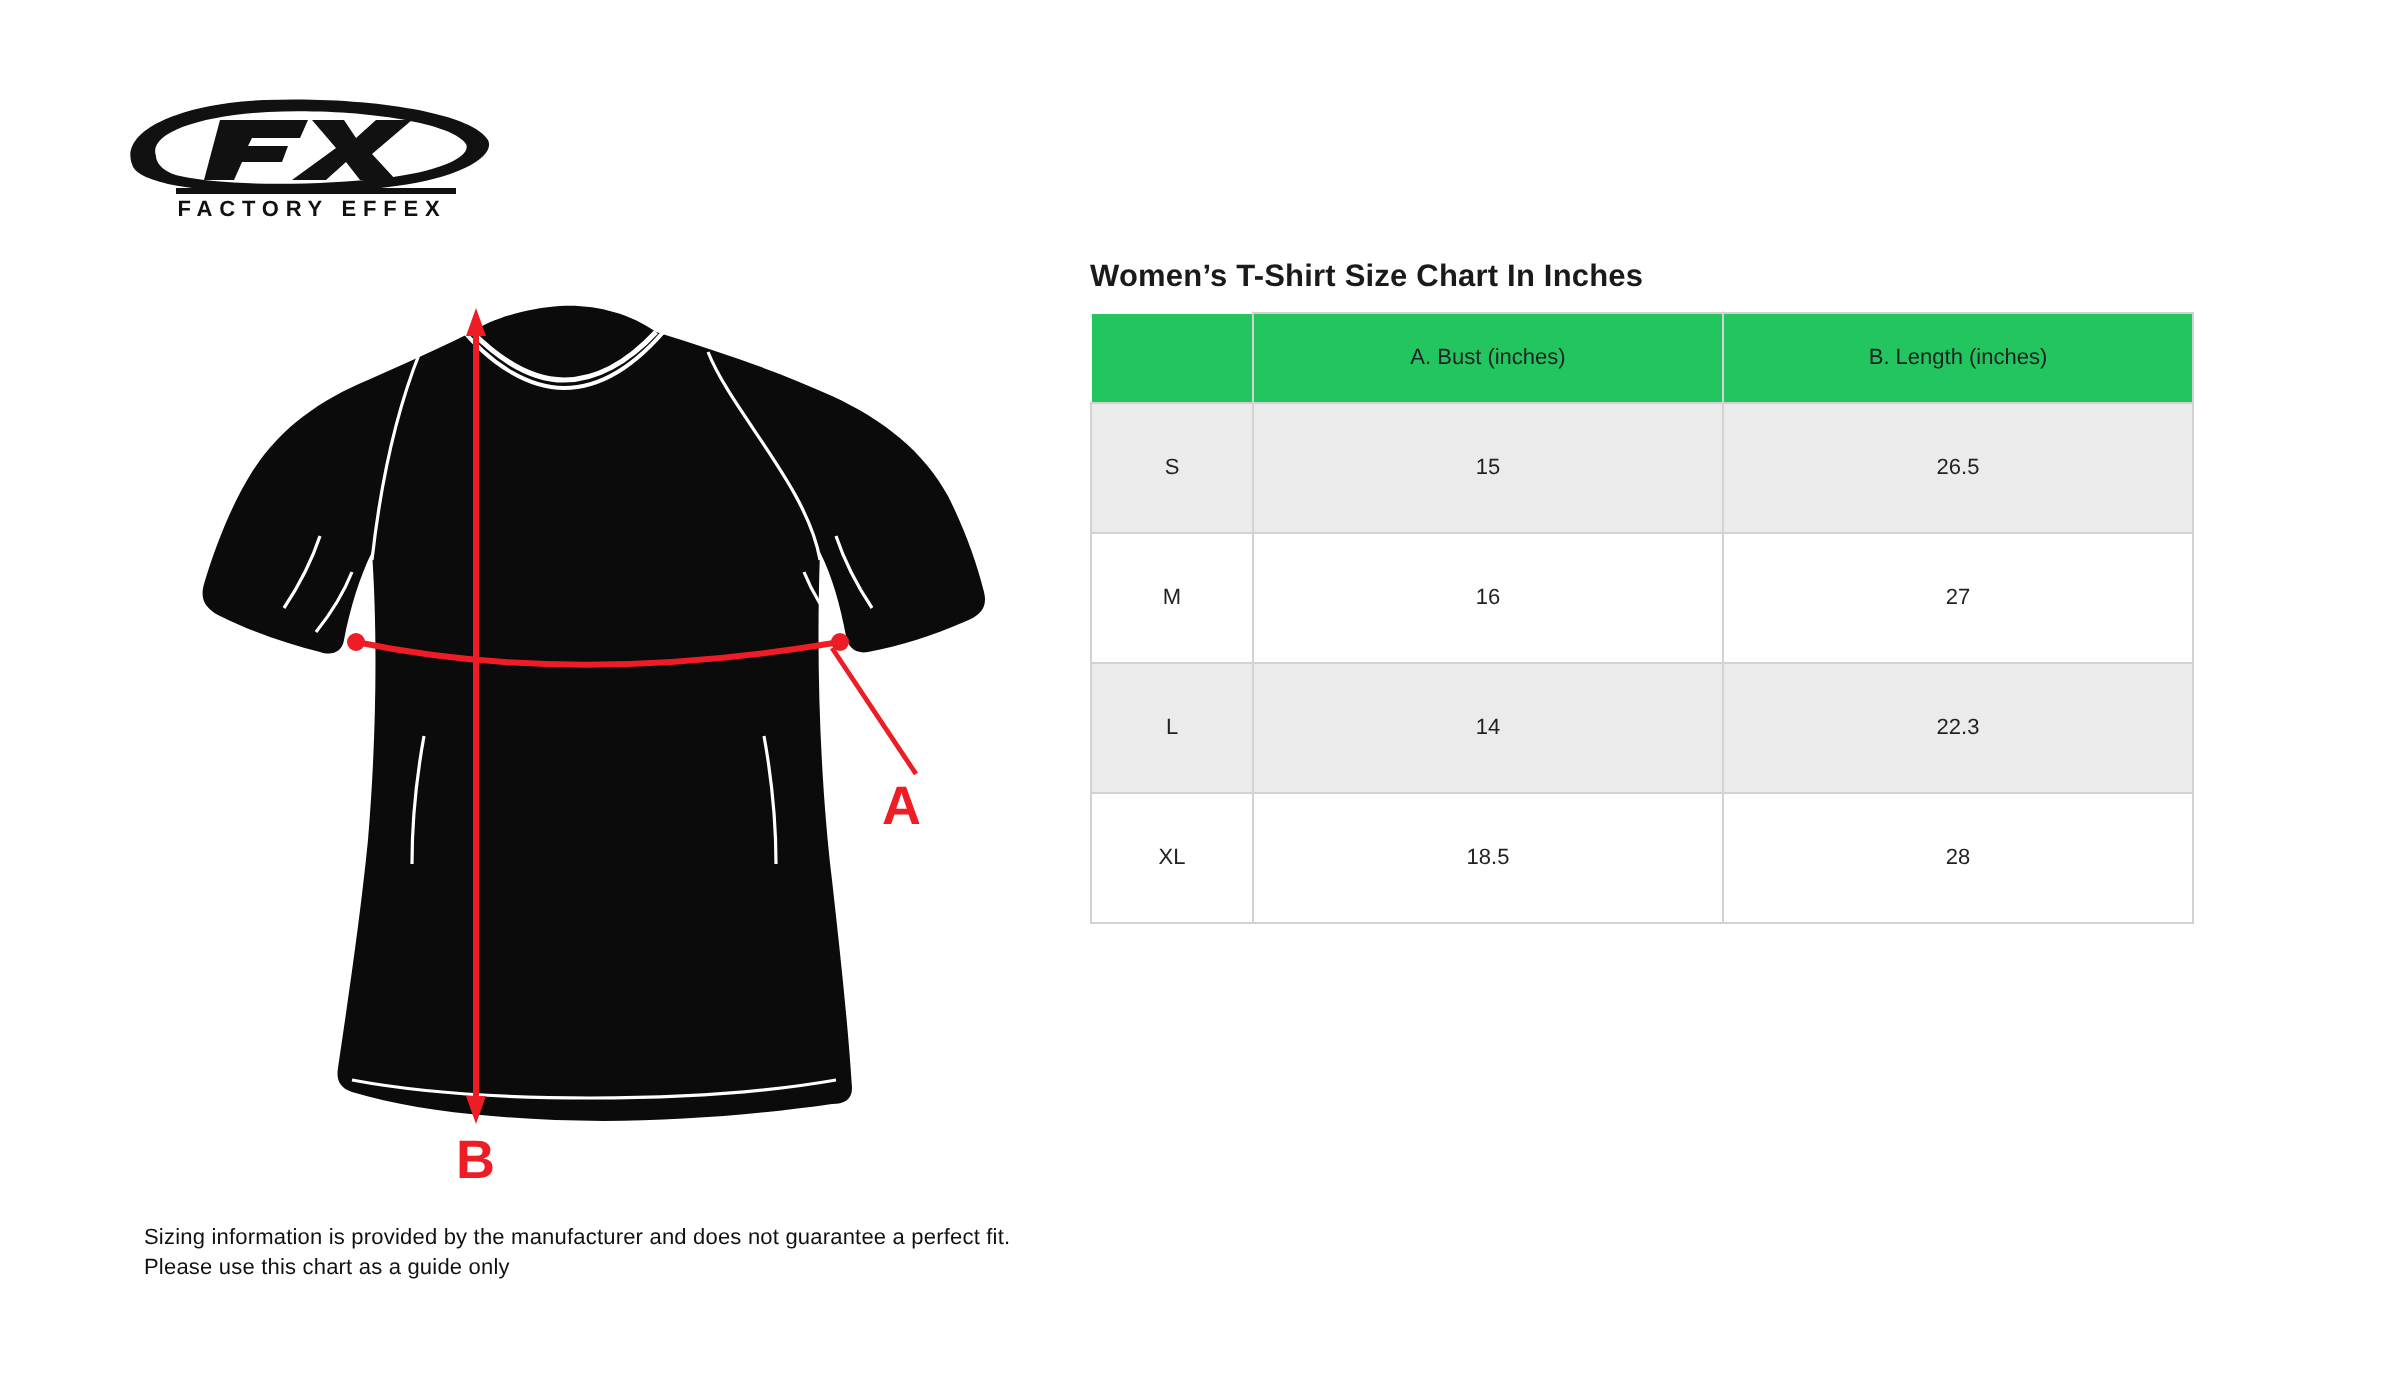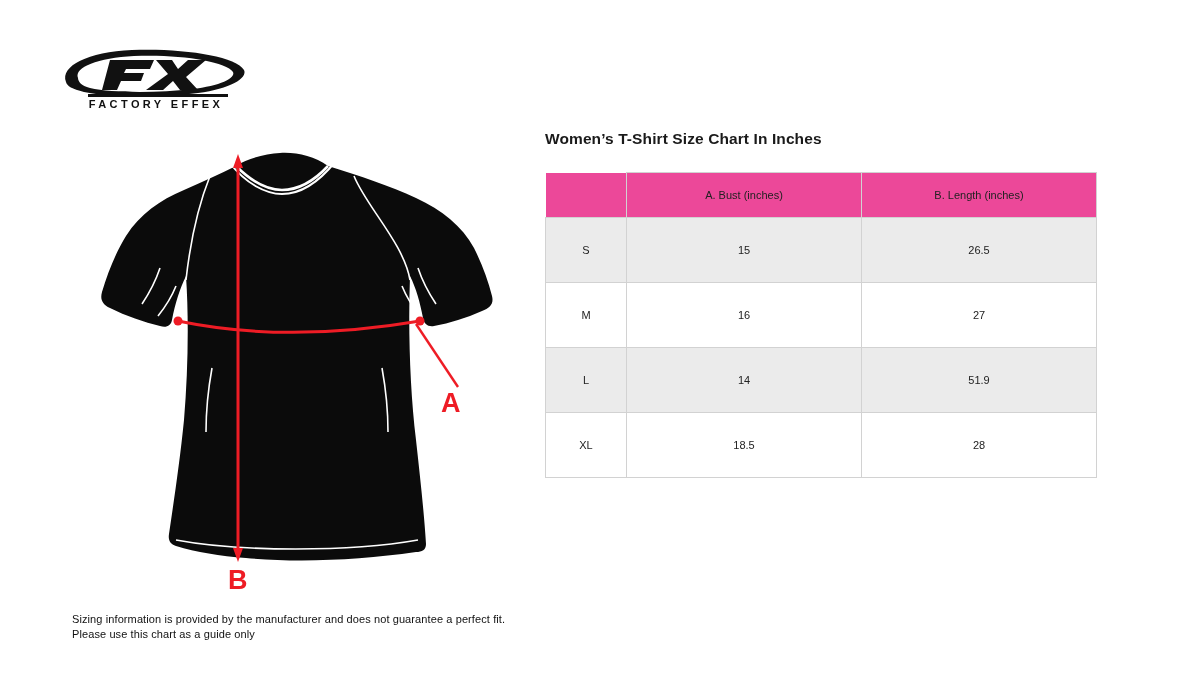--- a/index.html
+++ b/index.html
@@ -54,21 +54,21 @@
   #chart-panel {
     position: absolute;
     left: 545px;
     top: 130px;
     width: 552px;
   }
   #chart-title {
     font-size: 15.5px;
     font-weight: bold;
     color: #1a1a1a;
-    margin: 0 0 24px 0;
+    margin: 0 0 8px 0;
     letter-spacing: 0.1px;
   }
 
   table.size-table {
     border-collapse: collapse;
     width: 551px;
     table-layout: fixed;
   }
   table.size-table th,
   table.size-table td {
@@ -76,21 +76,21 @@
     text-align: center;
     font-size: 11px;
     font-weight: normal;
     color: #222222;
     height: 64px;
     vertical-align: middle;
     padding: 0;
   }
   table.size-table thead th {
     height: 44px;
-    background: #ec4899;
+    background: #22c55e;
   }
   table.size-table thead th.blank {
     border-top-color: #ffffff;
     border-left-color: #ffffff;
   }
   table.size-table col.c-size { width: 81px; }
   table.size-table col.c-bust { width: 235px; }
   table.size-table col.c-length { width: 235px; }
 
   table.size-table tbody tr.alt td {
@@ -219,21 +219,21 @@
         <td>26.5</td>
       </tr>
       <tr>
         <td>M</td>
         <td>16</td>
         <td>27</td>
       </tr>
       <tr class="alt">
         <td>L</td>
         <td>14</td>
-        <td>51.9</td>
+        <td>22.3</td>
       </tr>
       <tr>
         <td>XL</td>
         <td>18.5</td>
         <td>28</td>
       </tr>
     </tbody>
   </table>
 </div>
 

